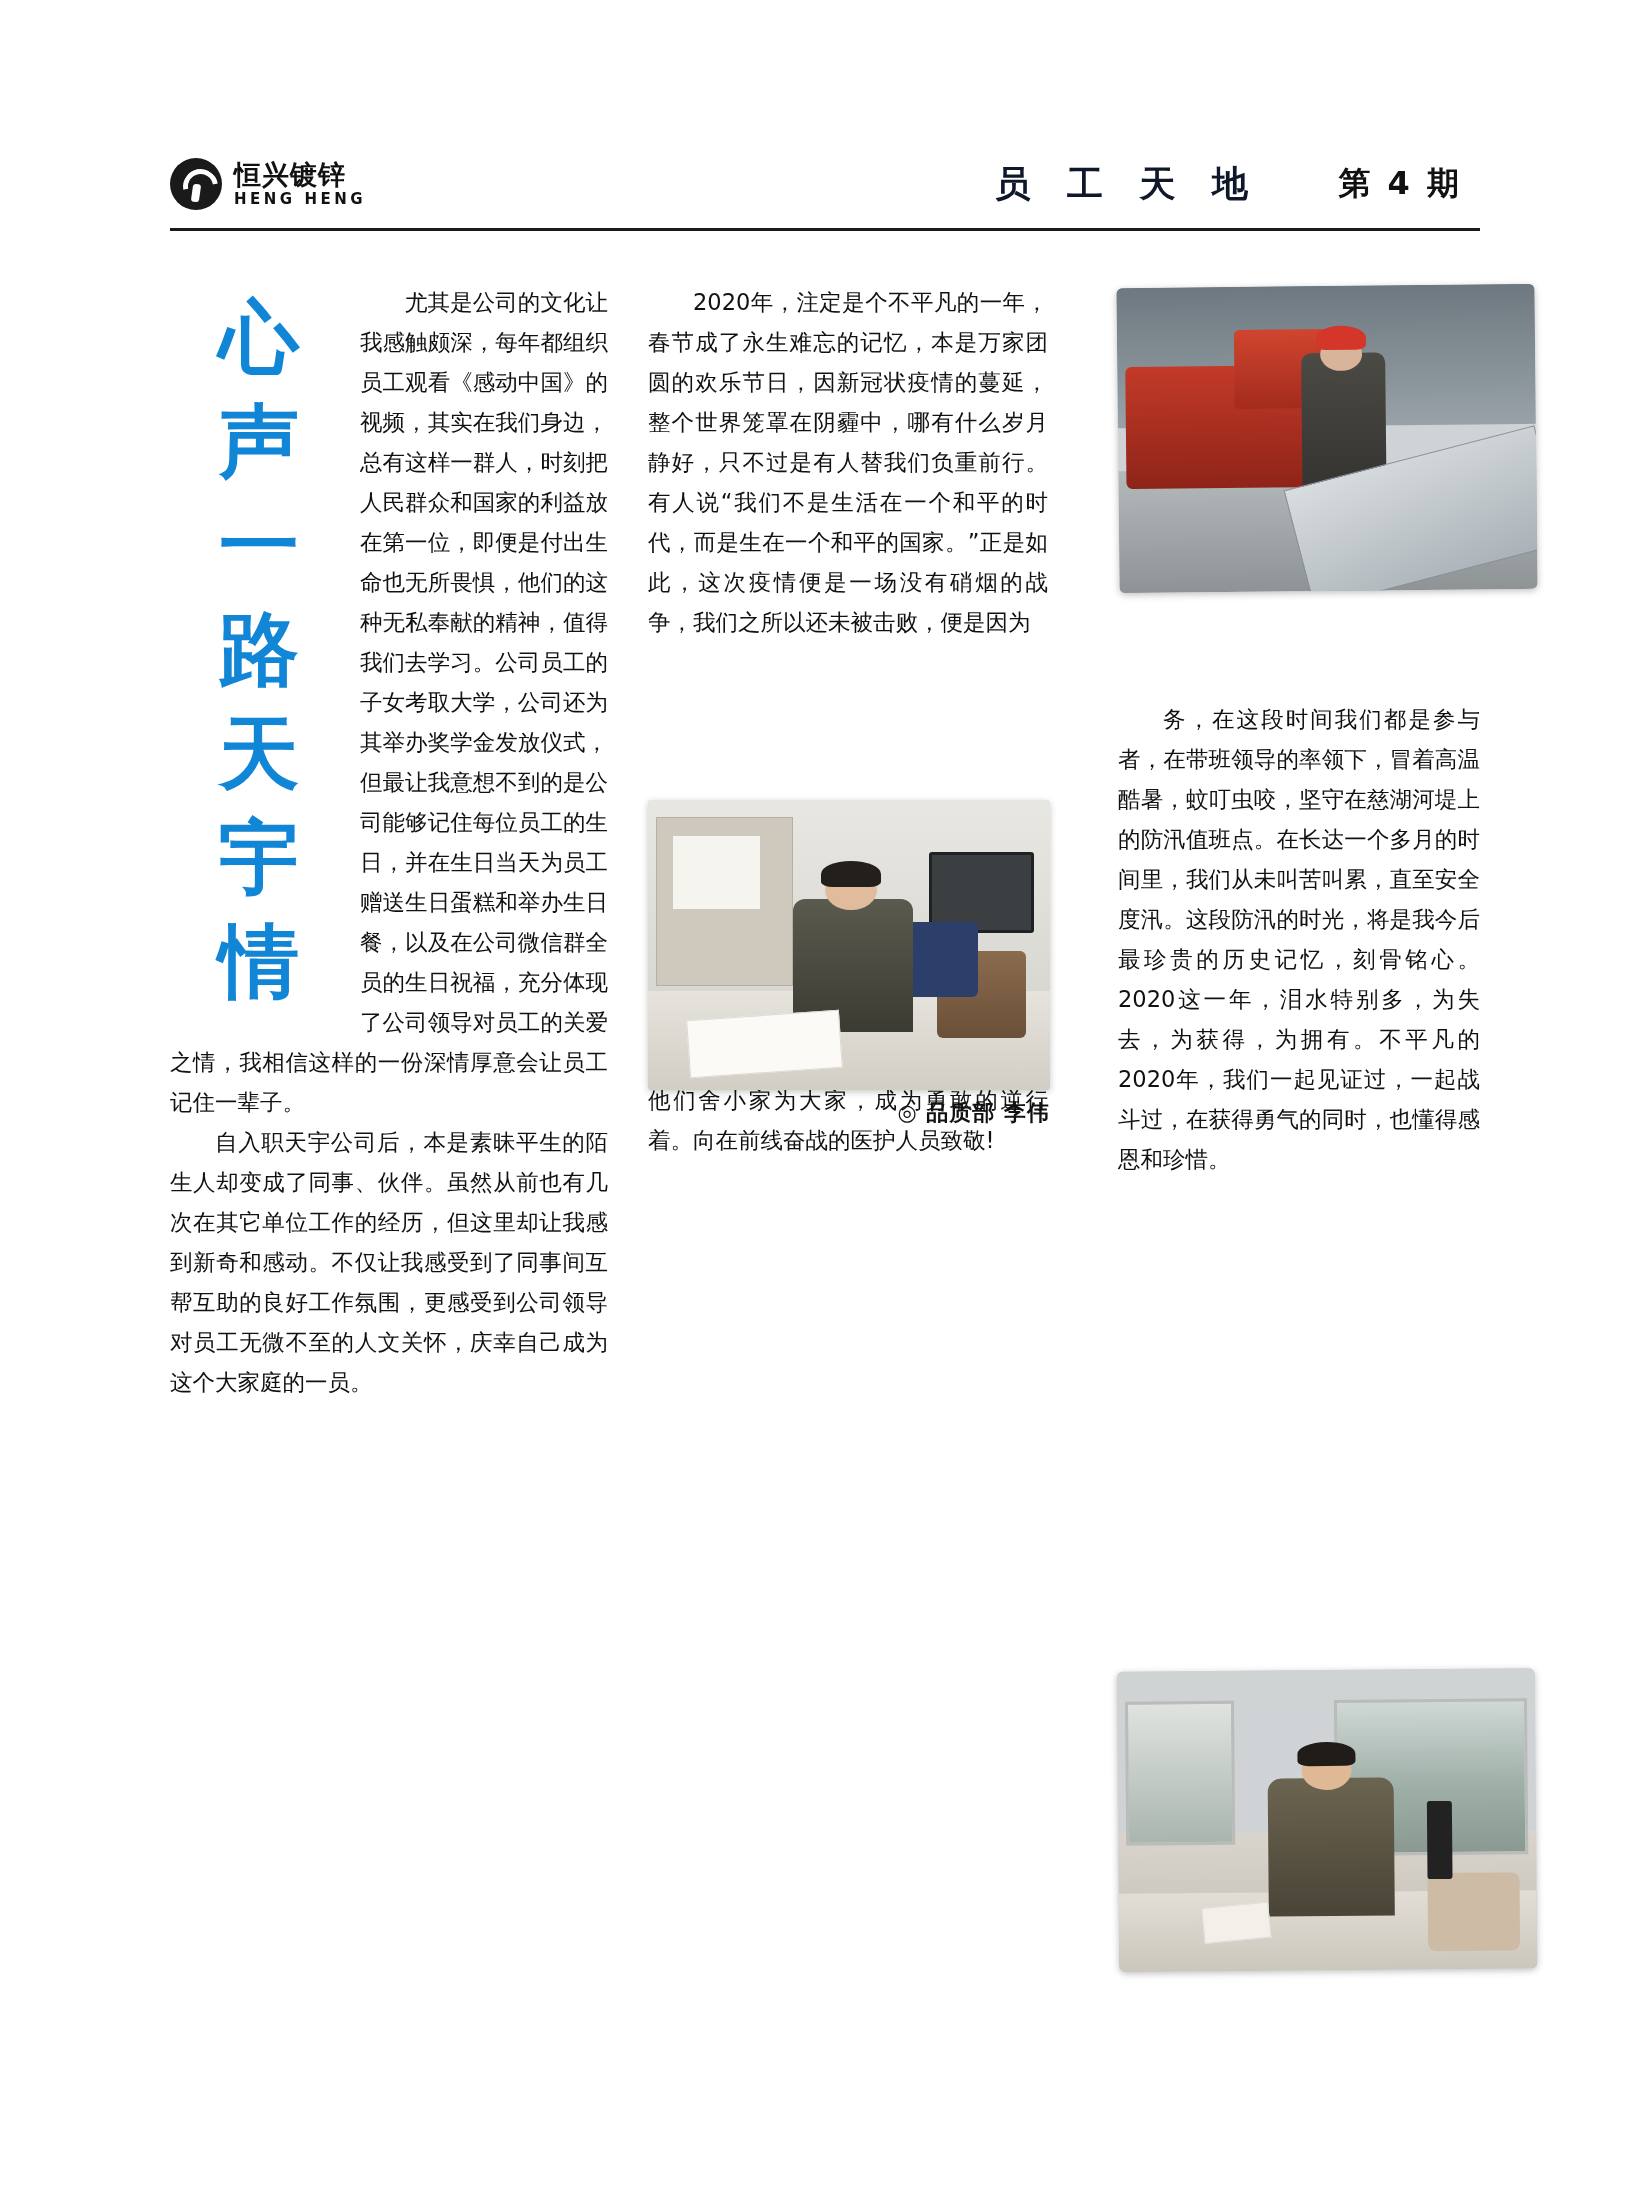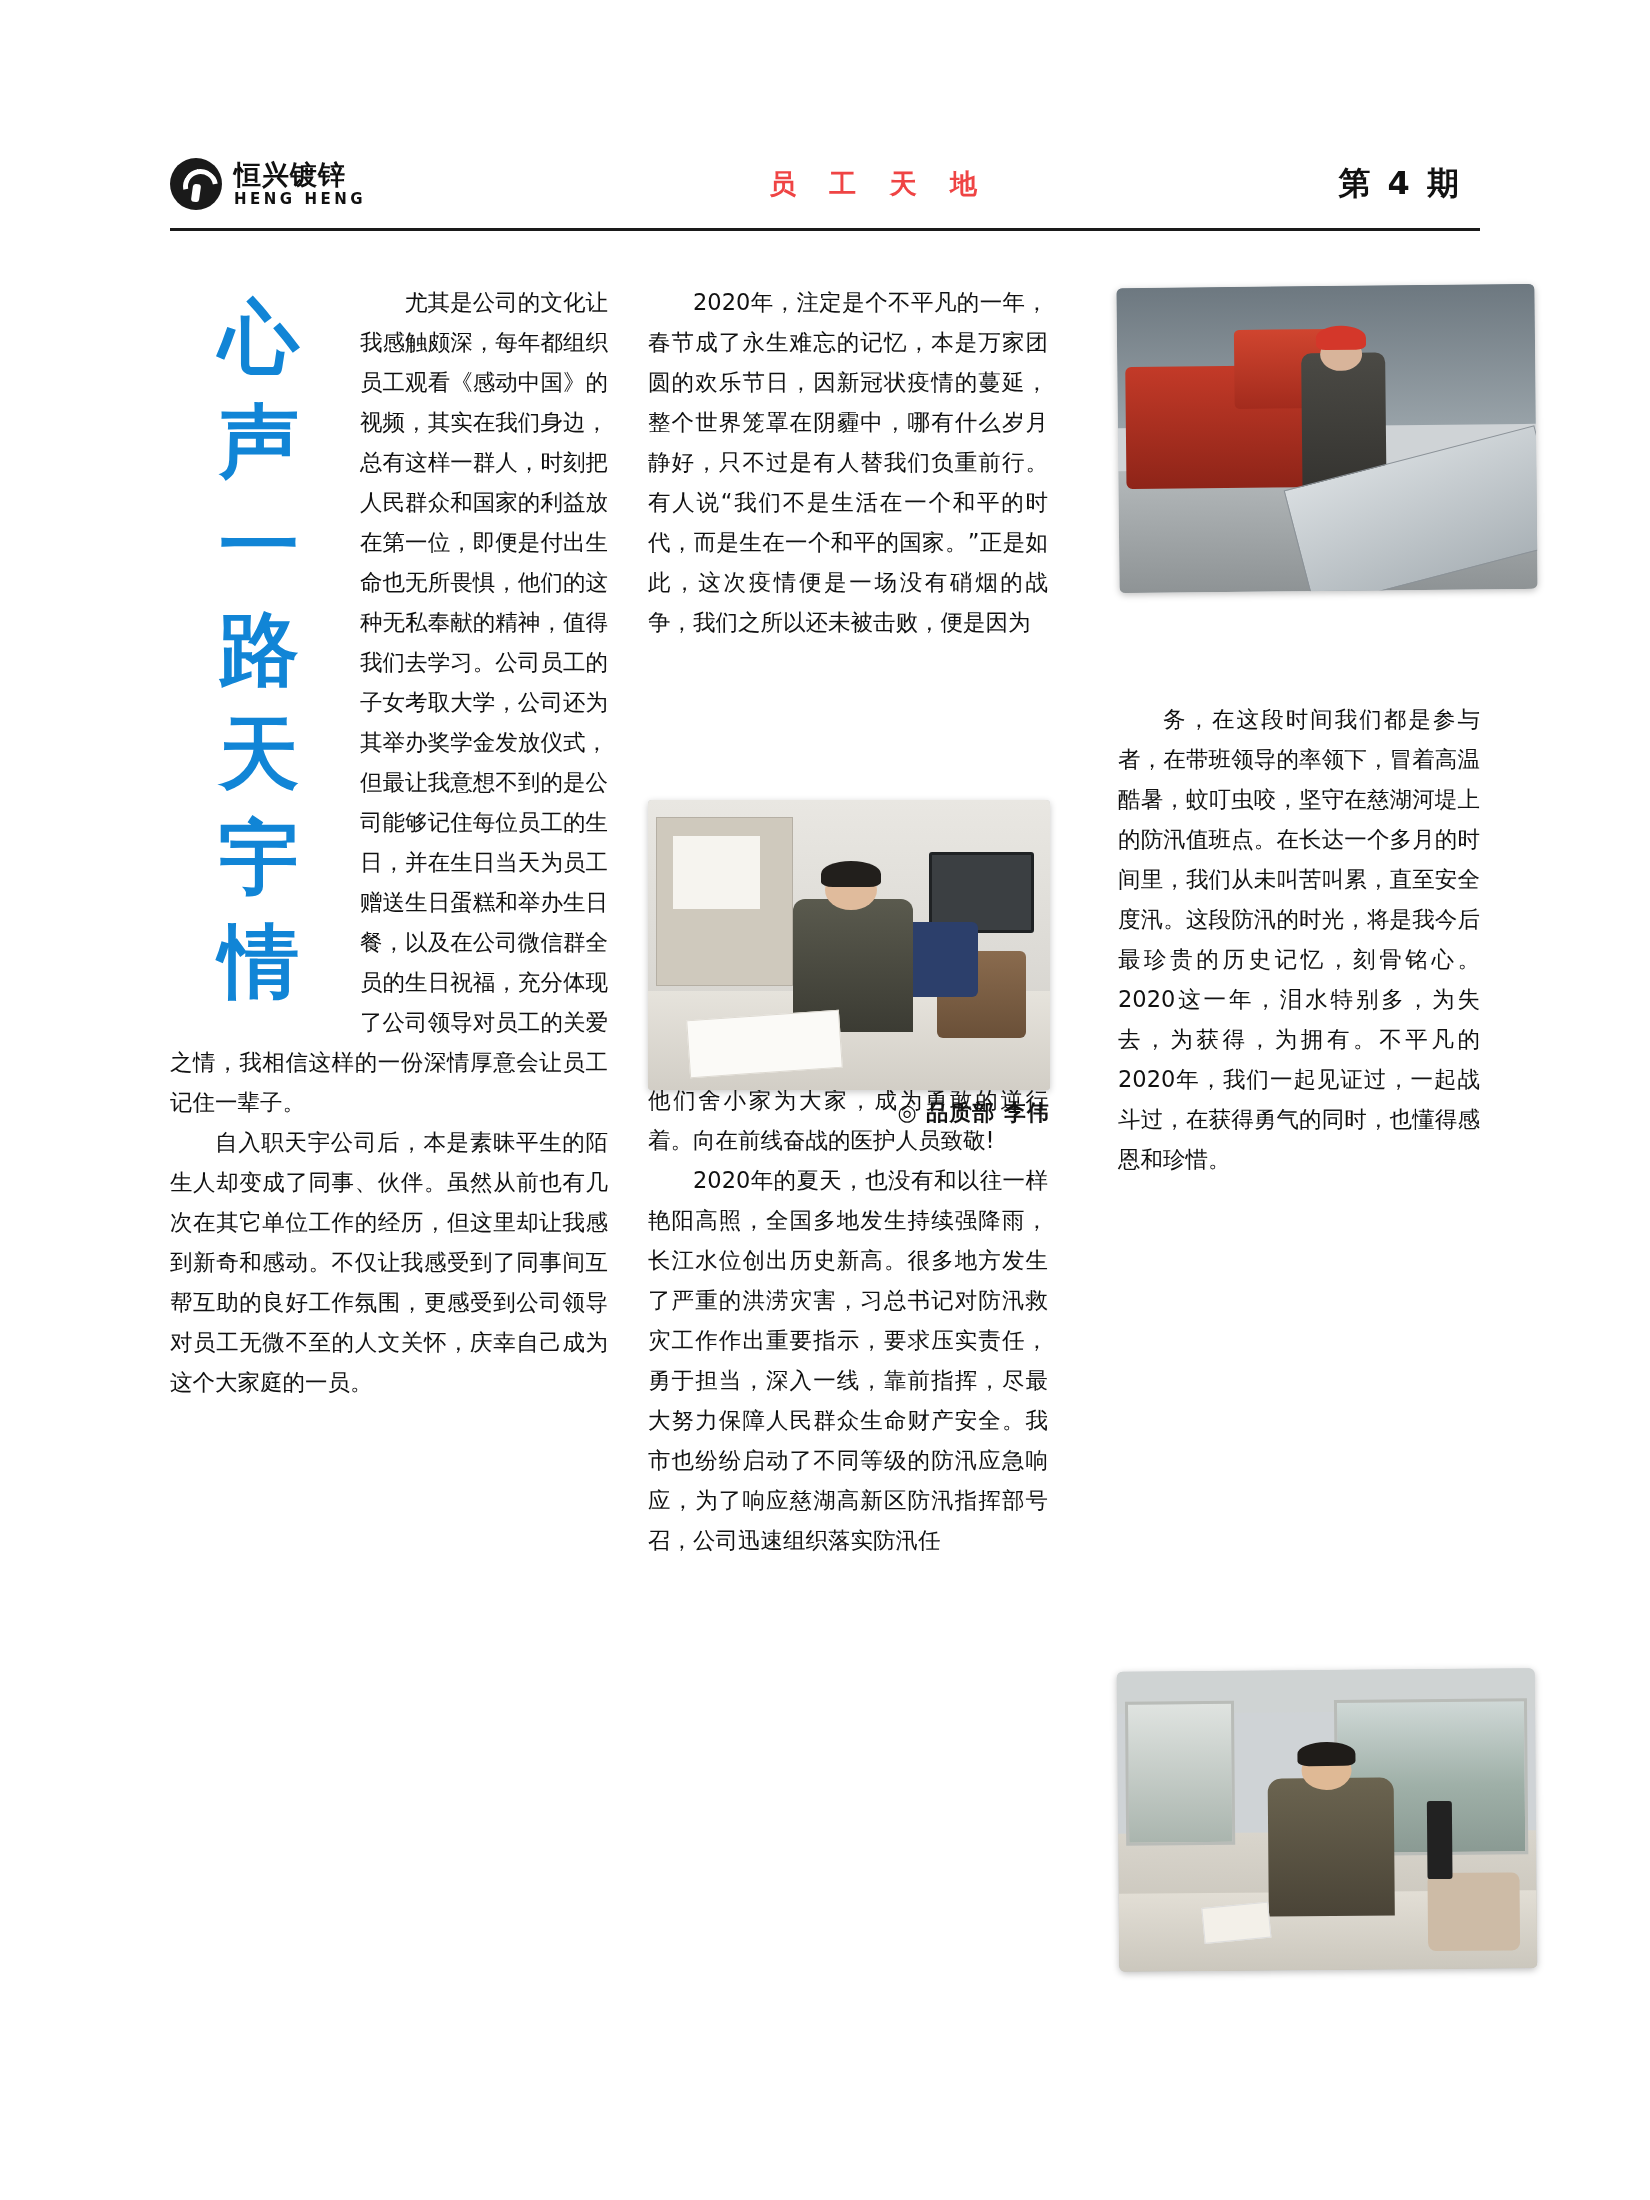--- a/index.html
+++ b/index.html
@@ -67,25 +67,25 @@
   .logo-cn {
     font-size: 27px; font-weight: bold; letter-spacing: 1px;
     color: #111;
   }
   .logo-en {
     font-size: 15px; font-weight: bold; letter-spacing: 3.5px;
     color: #111;
   }
   .masthead-title {
     flex: 1;
-    text-align: center;
-    font-size: 27px;
+    text-align: right;
+    font-size: 36px;
     font-weight: bold;
     letter-spacing: 12px;
-    color: #ef4444;
+    color: #0f172a;
     padding-left: 28px;
   }
   .masthead-issue {
     width: 220px;
     text-align: right;
     font-size: 32px;
     font-weight: bold;
     letter-spacing: 3px;
     color: #111;
     padding-right: 18px;
@@ -342,21 +342,20 @@
     </div>
   </div>
 
   <div class="col col-2">
     <div class="body-text">
       <p>2020年，注定是个不平凡的一年，春节成了永生难忘的记忆，本是万家团圆的欢乐节日，因新冠状疫情的蔓延，整个世界笼罩在阴霾中，哪有什么岁月静好，只不过是有人替我们负重前行。有人说“我们不是生活在一个和平的时代，而是生在一个和平的国家。”正是如此，这次疫情便是一场没有硝烟的战争，我们之所以还未被击败，便是因为</p>
     </div>
     <div style="height:318px"></div>
     <div class="body-text">
       <p>前线还有人为我们保驾护航，我们之所以能有现在的小康生活，便是因为在无数个“战争”面前总有那么一群人，他们舍小家为大家，成为勇敢的逆行着。向在前线奋战的医护人员致敬!</p>
-      <p>2020年的夏天，也没有和以往一样艳阳高照，全国多地发生持续强降雨，长江水位创出历史新高。很多地方发生了严重的洪涝灾害，习总书记对防汛救灾工作作出重要指示，要求压实责任，勇于担当，深入一线，靠前指挥，尽最大努力保障人民群众生命财产安全。我市也纷纷启动了不同等级的防汛应急响应，为了响应慈湖高新区防汛指挥部号召，公司迅速组织落实防汛任</p>
     </div>
   </div>
 
   <div class="col col-3" style="top:662px;margin-top:37px;">
     <div class="body-text">
       <p>务，在这段时间我们都是参与者，在带班领导的率领下，冒着高温酷暑，蚊叮虫咬，坚守在慈湖河堤上的防汛值班点。在长达一个多月的时间里，我们从未叫苦叫累，直至安全度汛。这段防汛的时光，将是我今后最珍贵的历史记忆，刻骨铭心。2020这一年，泪水特别多，为失去，为获得，为拥有。不平凡的2020年，我们一起见证过，一起战斗过，在获得勇气的同时，也懂得感恩和珍惜。</p>
     </div>
   </div>
 
   <div class="photo" id="photo-worker-truck">

